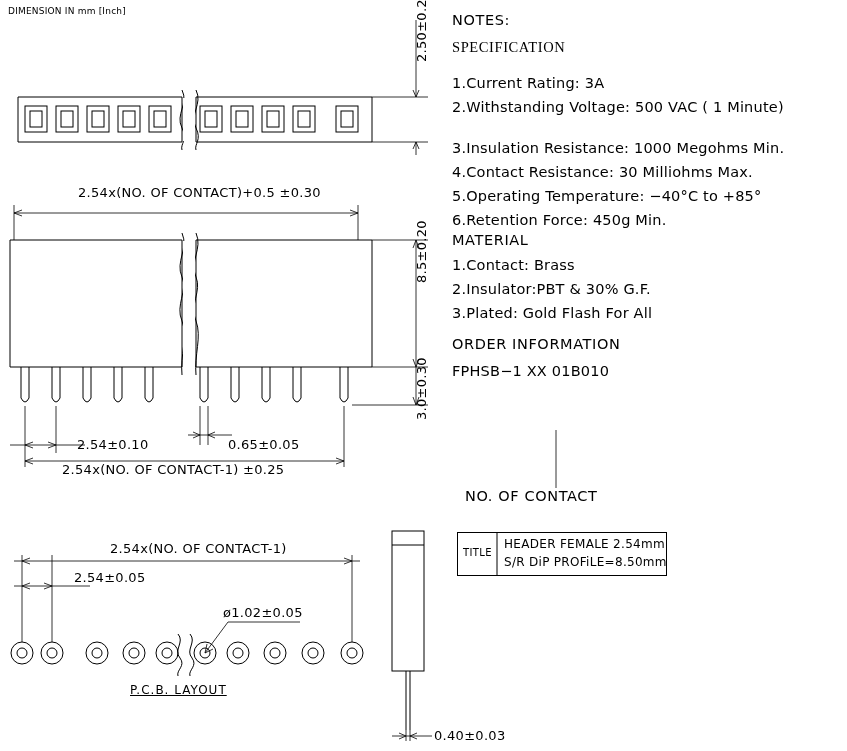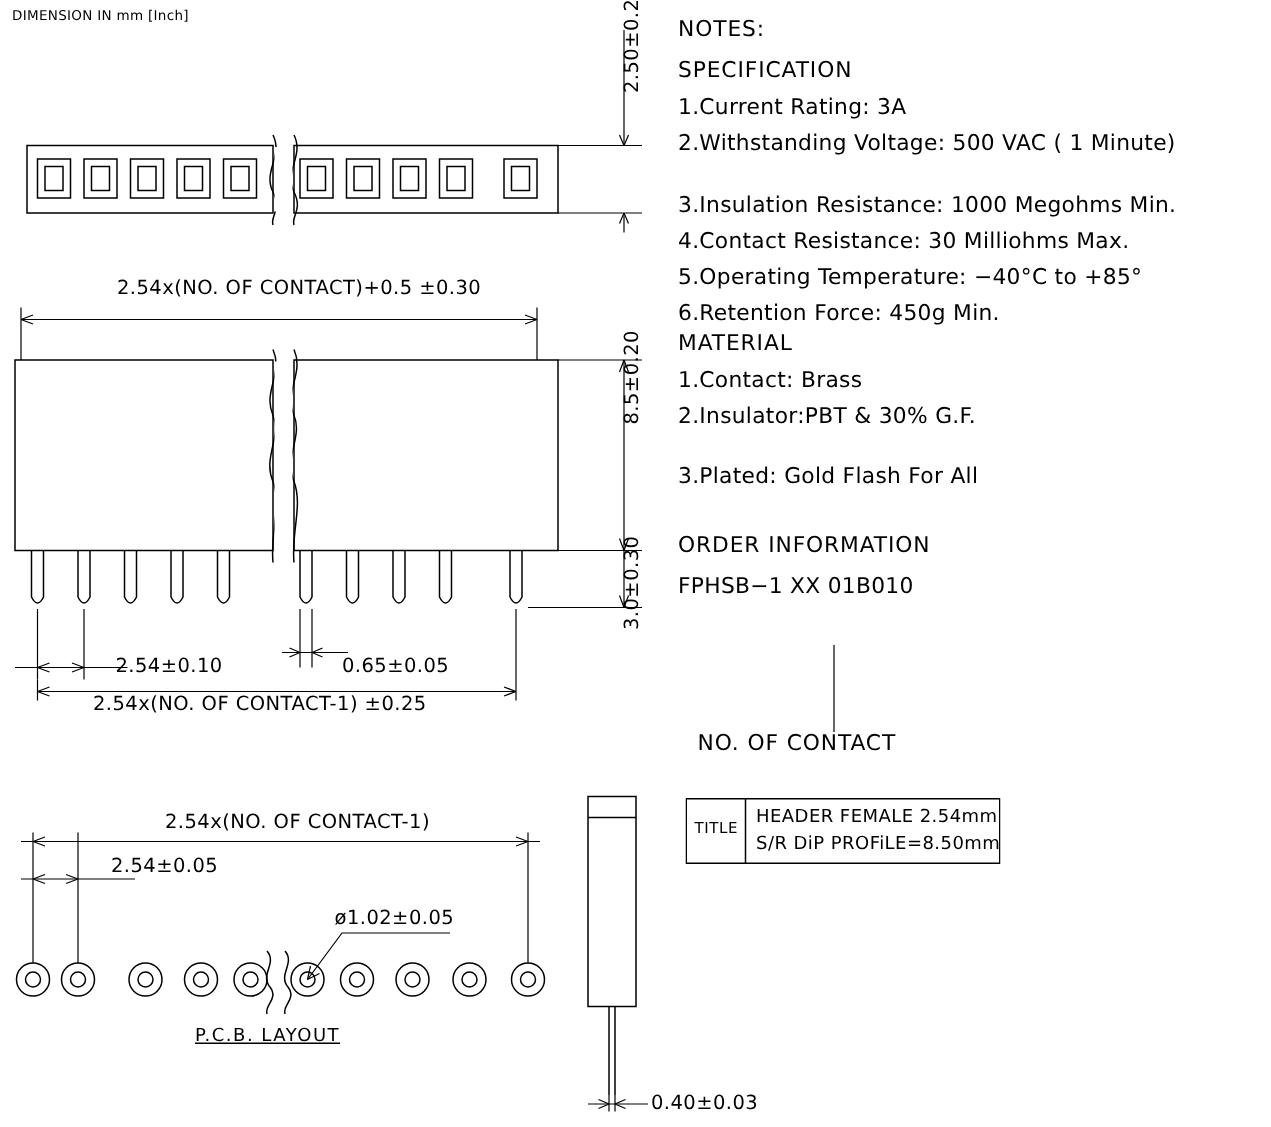--- a/index.html
+++ b/index.html
@@ -210,32 +210,32 @@
 
   <path class="ln-thin" d="M22 211 L62 211"></path>
   <path class="ln-thin" d="M36 211 L29 208 M36 211 L29 214"></path>
   <path class="ln-thin" d="M40 211 L47 208 M40 211 L47 214"></path>
 </svg>
 </div>
 <div class="abs lbl" style="left:434px;top:728px;">0.40±0.03</div>
 
 <div class="abs" style="left:452px;top:12px;">
   <div class="notes-h" style="margin-bottom:11px;">NOTES:</div>
-  <div class="notes-h" style="margin-bottom:9px;">SPECIFICATION</div>
+  <div class="notes-h" style="margin-bottom:19px;font-family:Liberation Serif, serif;">SPECIFICATION</div>
   <div class="notes" style="margin-bottom:8px;">1.Current Rating: 3A</div>
   <div class="notes" style="margin-bottom:25px;">2.Withstanding Voltage: 500 VAC ( 1 Minute)</div>
   <div class="notes" style="margin-bottom:8px;">3.Insulation Resistance: 1000 Megohms Min.</div>
   <div class="notes" style="margin-bottom:8px;">4.Contact Resistance: 30 Milliohms Max.</div>
   <div class="notes" style="margin-bottom:8px;">5.Operating Temperature: −40°C to +85°</div>
   <div class="notes" style="margin-bottom:4px;">6.Retention Force: 450g Min.</div>
 
   <div class="notes-h" style="margin-bottom:9px;">MATERIAL</div>
   <div class="notes" style="margin-bottom:8px;">1.Contact: Brass</div>
-  <div class="notes" style="margin-bottom:24px;">2.Insulator:PBT &amp; 30% G.F.</div>
-  <div class="notes" style="margin-bottom:30px;">3.Plated: Gold Flash For All</div>
+  <div class="notes" style="margin-bottom:8px;">2.Insulator:PBT &amp; 30% G.F.</div>
+  <div class="notes" style="margin-bottom:15px;">3.Plated: Gold Flash For All</div>
 
   <div class="notes-h" style="margin-bottom:11px;">ORDER INFORMATION</div>
   <div class="notes">FPHSB−1 XX 01B010</div>
 </div>
 
 <div class="abs" style="left:520px;top:430px;">
 <svg width="80" height="60" viewBox="0 0 80 60">
   <path class="ln-thin" d="M36 0 L36 58"></path>
 </svg>
 </div>

